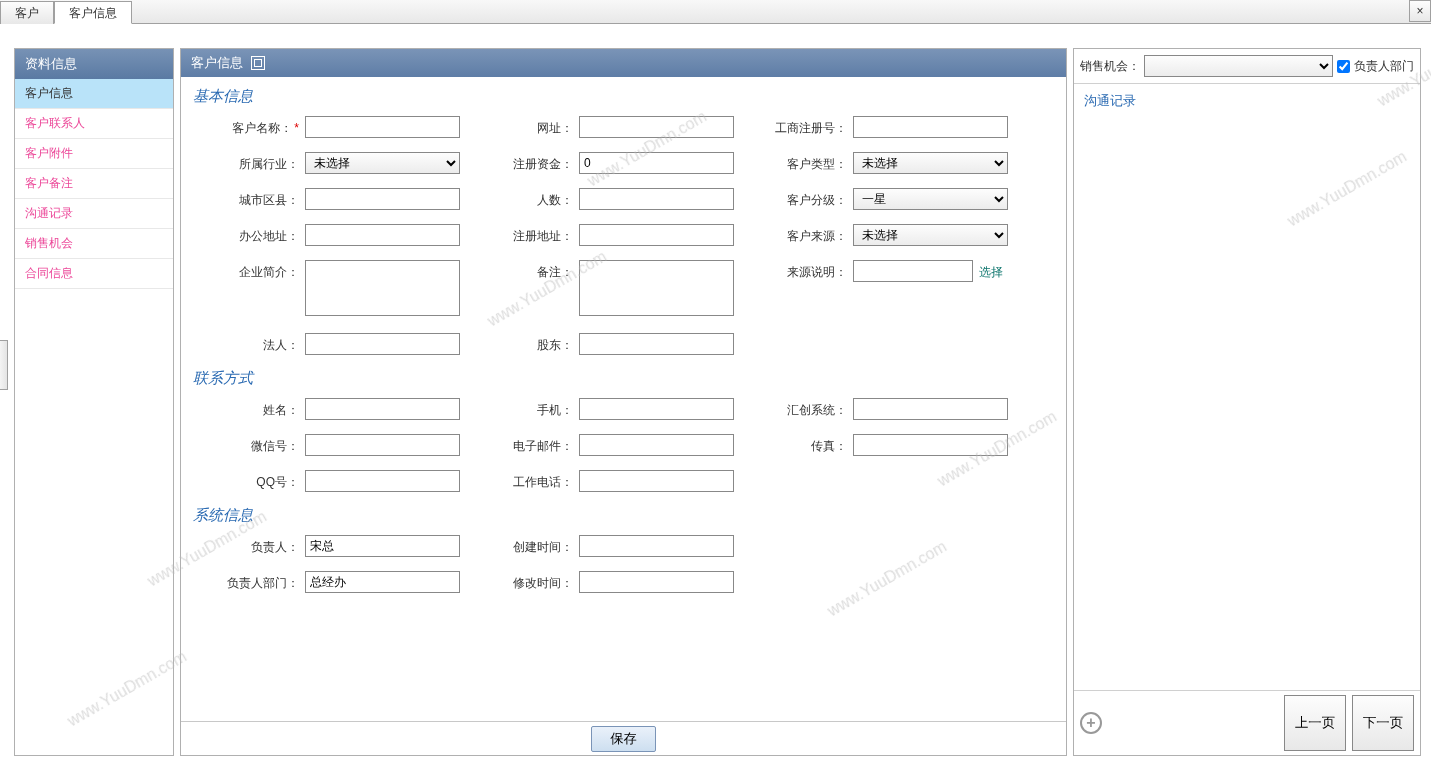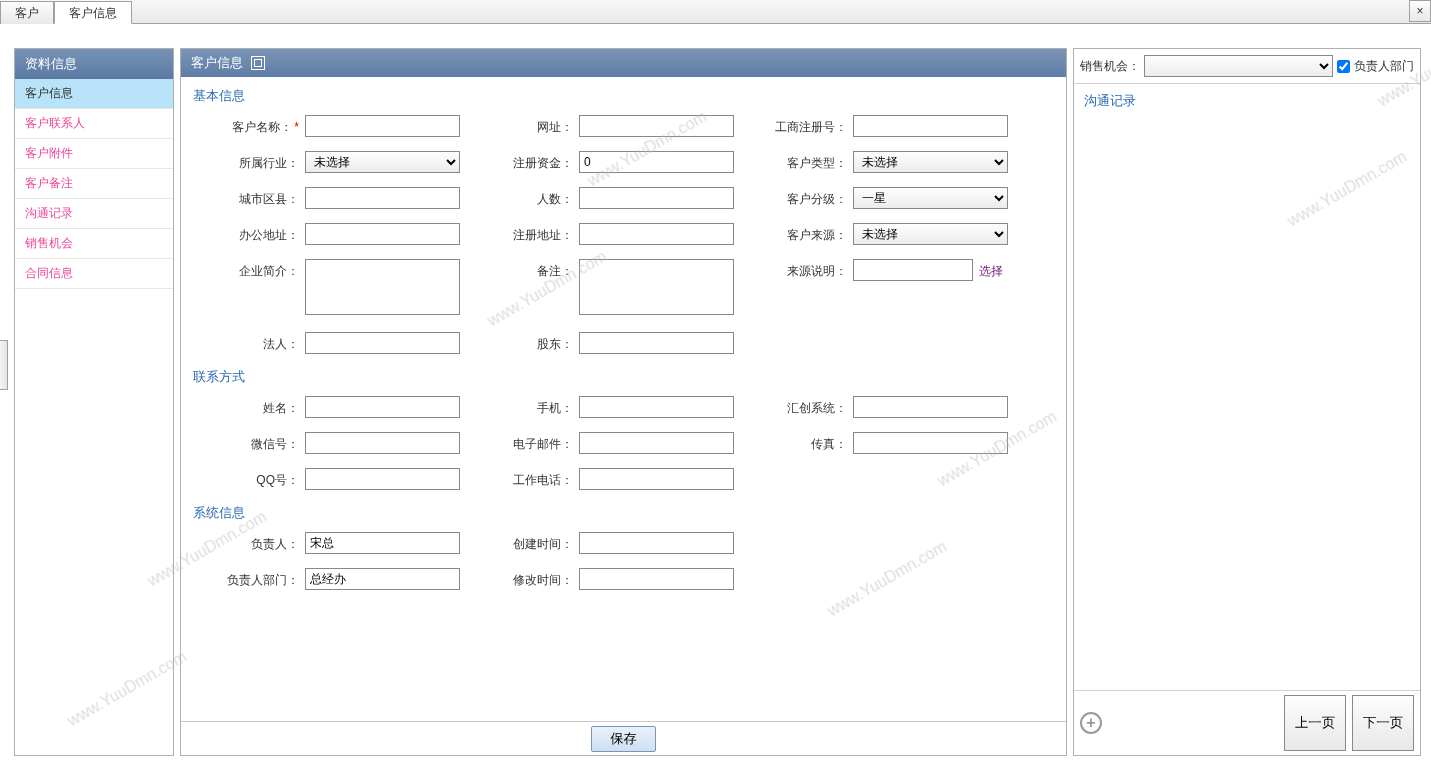--- a/index.html
+++ b/index.html
@@ -105,21 +105,22 @@
   border: 1px solid #fff;
 }
 .form-scroll {
   flex: 1;
   overflow-y: auto;
   padding: 6px 12px 46px 12px;
 }
 .section-title {
   color: #2a6ab2;
   margin: 4px 0 10px 0;
-  font-size: 13px;
+  font-size: 15px;
+  font-style: italic;
 }
 .form-grid {
   display: grid;
   grid-template-columns: 110px 160px 110px 160px 110px 160px;
   column-gap: 2px;
   row-gap: 14px;
   align-items: start;
   margin-bottom: 14px;
   width: 860px;
 }
@@ -141,21 +142,21 @@
 }
 select.sel {
   height: 22px;
   background: linear-gradient(#fdfdfd, #ececec);
 }
 textarea.ta {
   height: 56px;
   resize: none;
 }
 .cell-link {
-  color: #701a75;
+  color: #0f766e;
   cursor: pointer;
   text-align: right;
   padding-top: 4px;
   margin-left: -20px;
 }
 .bottom-bar {
   position: absolute;
   left: 0; right: 0; bottom: 0;
   height: 34px;
   border-top: 1px solid #c8c8c8;

